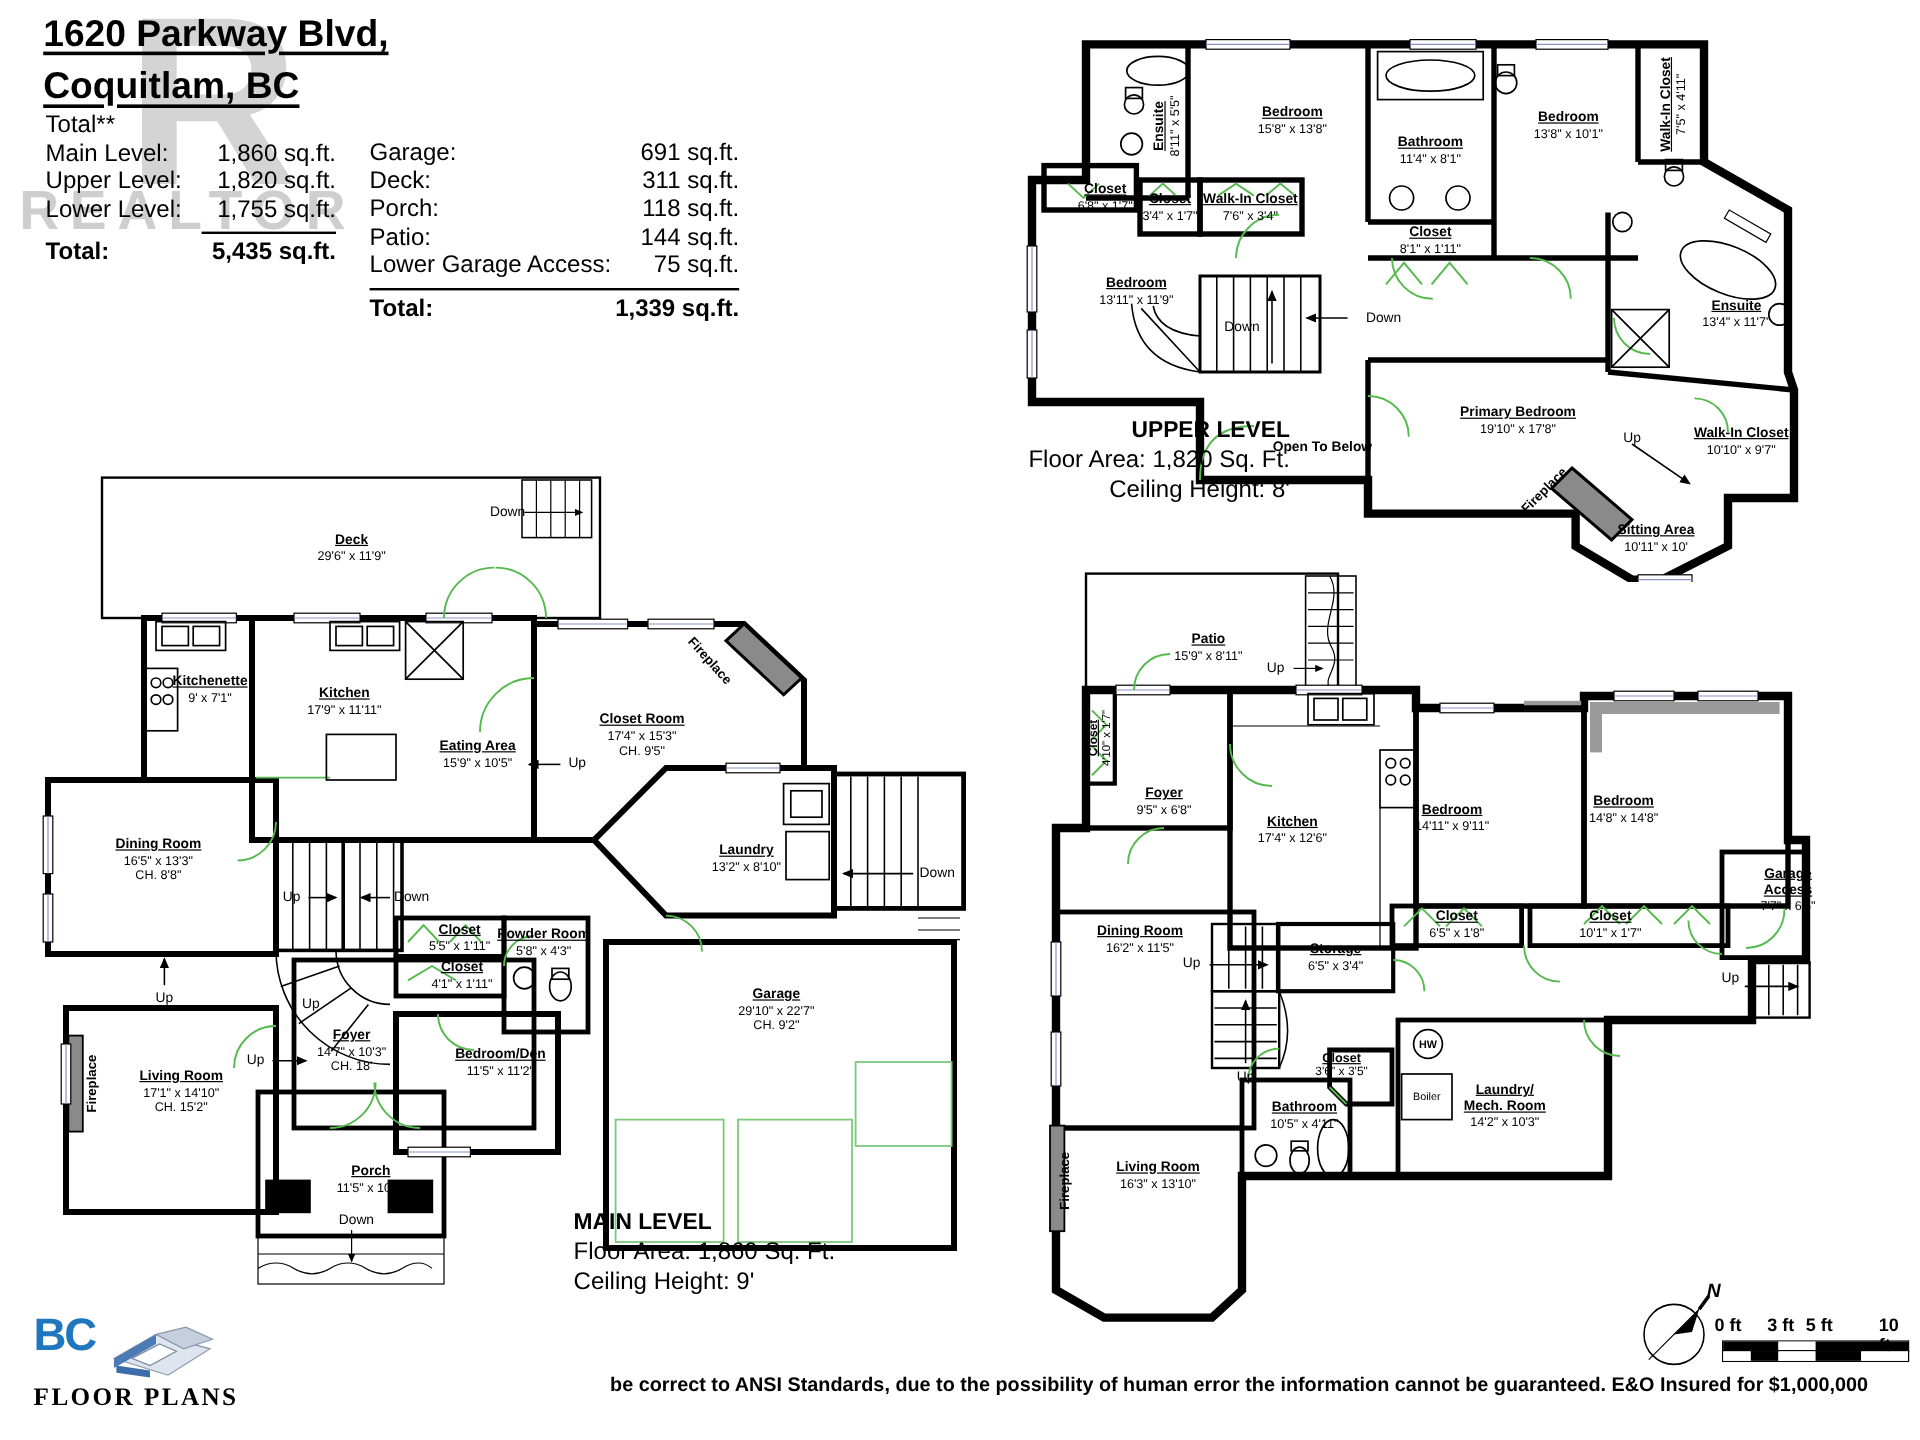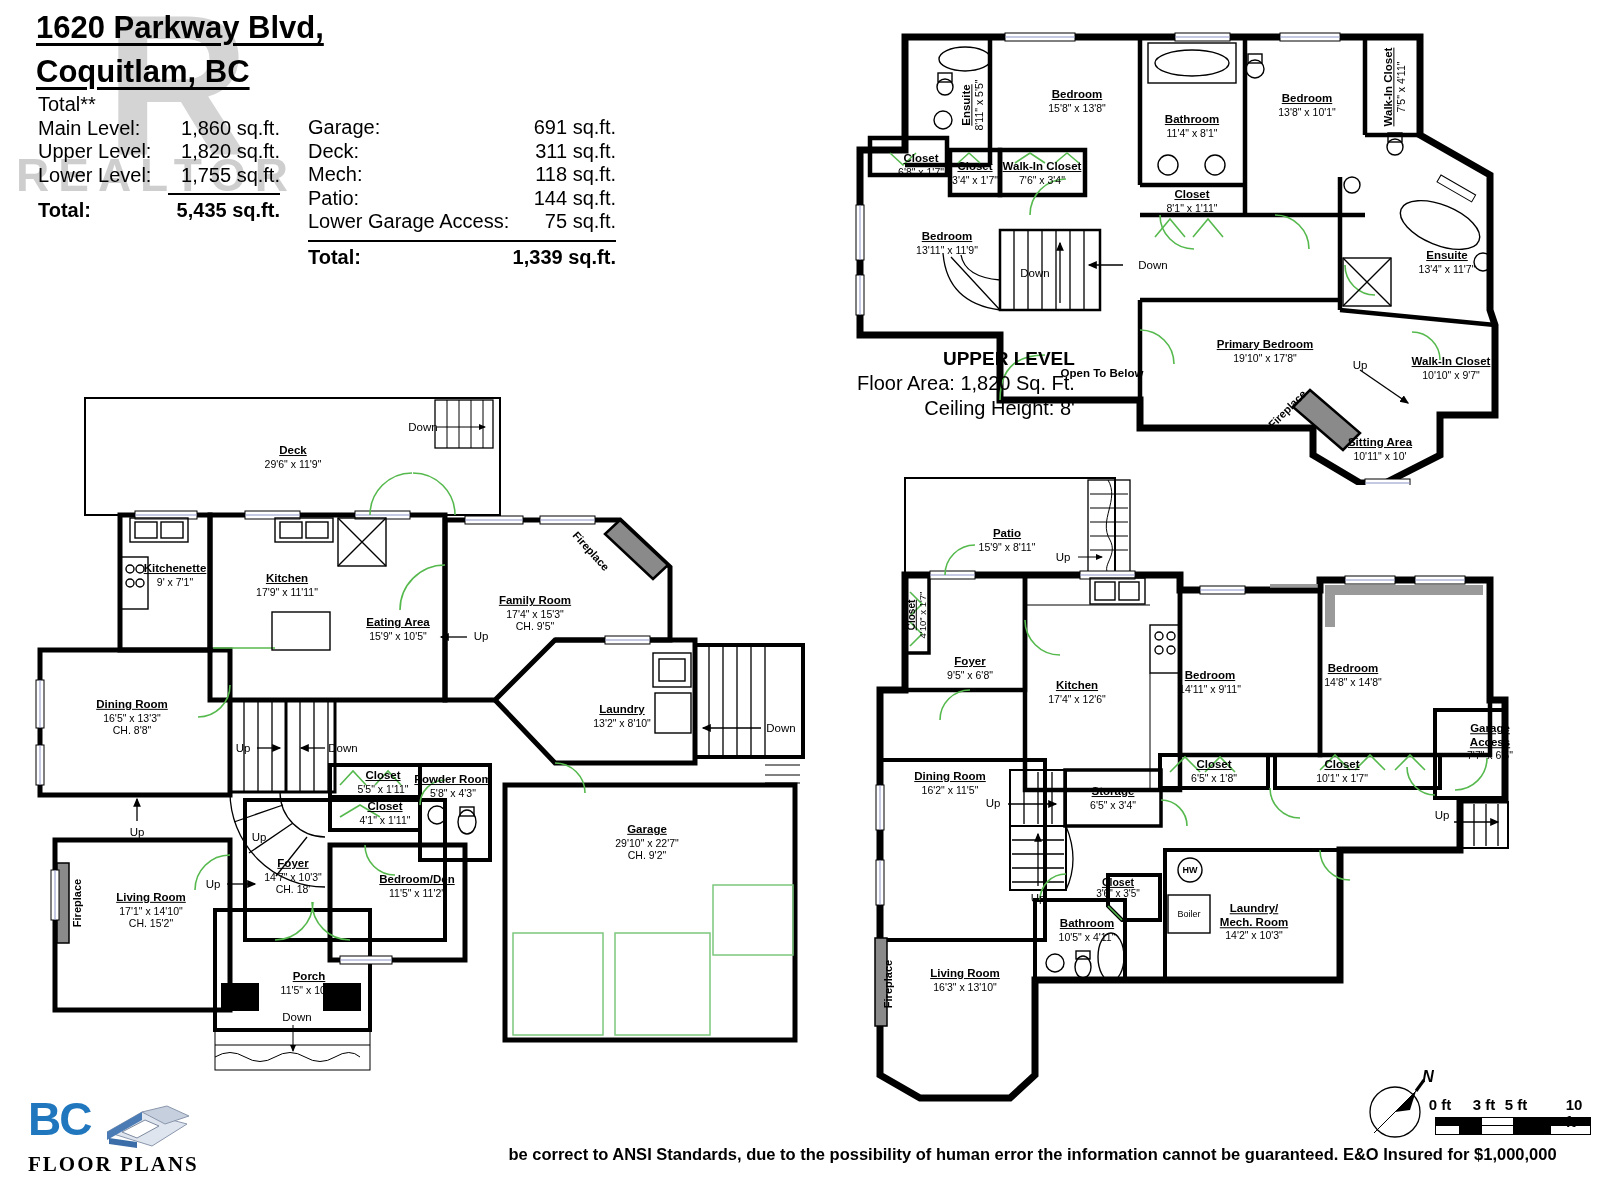--- a/index.html
+++ b/index.html
@@ -23,21 +23,21 @@
   .rot{position:absolute;text-align:center;white-space:nowrap;z-index:3;font-size:11px;font-weight:bold;}
   .rn{display:block;font-weight:bold;font-size:11.5px;text-decoration:underline;}
   .rd{display:block;font-size:10.5px;}
   .wrap{white-space:normal;width:74px;}
   .ann{position:absolute;transform:translate(-50%,-50%);font-size:11.5px;white-space:nowrap;z-index:3;}
   .tiny{font-size:9px;transform:translate(-50%,-50%);}
   .lvl{position:absolute;z-index:3;line-height:1.25;}
   .lvl-t{font-weight:bold;font-size:19px;}
   .lvl-s{font-size:20px;}
   
-  .logo-bc{font-size:46px;font-weight:bold;color:#2077be;letter-spacing:-2px;}
+  .logo-bc{font-size:38px;font-weight:bold;color:#2077be;letter-spacing:-2px;}
   .logo-fp{font-family:"Liberation Serif",serif;font-weight:bold;font-size:21px;letter-spacing:2px;}
   .disc{position:absolute;font-weight:bold;font-size:16.5px;line-height:24px;text-align:center;z-index:2;}
   .disc .r{display:block;text-align:right;}
   .scale-labels span{position:absolute;font-weight:bold;font-size:15px;transform:translateX(-50%);}
   .sb-row{position:absolute;display:flex;height:8px;border:1px solid #000;}
   .sb-row div{height:100%;}
 </style>
 </head>
 <body>
 
@@ -81,21 +81,21 @@
 <div class="col" style="left:308px;top:116px;width:308px;">
   <div class="row">
       <span>Garage:</span>
       <span>691 sq.ft.</span>
     </div>
   <div class="row">
       <span>Deck:</span>
       <span>311 sq.ft.</span>
     </div>
   <div class="row">
-      <span>Mech:</span>
+      <span>Porch:</span>
       <span>118 sq.ft.</span>
     </div>
   <div class="row">
       <span>Patio:</span>
       <span>144 sq.ft.</span>
     </div>
   <div class="row">
       <span>Lower Garage Access:</span>
       <span>75 sq.ft.</span>
     </div>
@@ -398,21 +398,21 @@
     </div>
   <div class="lab" style="left:252px;top:200px;">
       <span class="rn">Kitchen</span>
       <span class="rd">17'9" x 11'11"</span>
     </div>
   <div class="lab" style="left:363px;top:244px;">
       <span class="rn">Eating Area</span>
       <span class="rd">15'9" x 10'5"</span>
     </div>
   <div class="lab" style="left:500px;top:228px;">
-      <span class="rn">Family Room</span>
+      <span class="rn">Closet Room</span>
       <span class="rd">17'4" x 15'3"</span>
       <span class="rd">CH. 9'5"</span>
     </div>
   <div class="lab" style="left:587px;top:331px;">
       <span class="rn">Laundry</span>
       <span class="rd">13'2" x 8'10"</span>
     </div>
   <div class="lab" style="left:97px;top:332px;">
       <span class="rn">Dining Room</span>
       <span class="rd">16'5" x 13'3"</span>
@@ -457,20 +457,25 @@
   <div class="ann" style="left:446px;top:251px;">Up</div>
   <div class="ann" style="left:208px;top:363px;">Up</div>
   <div class="ann" style="left:308px;top:363px;">Down</div>
   <div class="ann" style="left:746px;top:343px;">Down</div>
   <div class="ann" style="left:102px;top:447px;">Up</div>
   <div class="ann" style="left:224px;top:452px;">Up</div>
   <div class="ann" style="left:178px;top:499px;">Up</div>
   <div class="ann" style="left:262px;top:632px;">Down</div>
   <div class="rot" style="left:532px;top:160px;transform:rotate(48deg);">Fireplace</div>
   <div class="rot" style="left:18px;top:512px;transform:rotate(-90deg);">Fireplace</div>
+  <div class="lvl" style="left:443px;top:622px;">
+    <div class="lvl-t">MAIN LEVEL</div>
+    <div class="lvl-s">Floor Area: 1,860 Sq. Ft.</div>
+    <div class="lvl-s">Ceiling Height: 9'</div>
+  </div>
 </div>
 
 <div class="floor" style="left:850px;top:470px;width:660px;height:645px;">
 <svg width="660" height="645">
   <defs>
     <marker id="ah3" markerWidth="8" markerHeight="8" refX="6" refY="3" orient="auto">
           <path d="M0,0 L7,3 L0,6 Z" fill="#000"></path>
         </marker>
   </defs>
 

